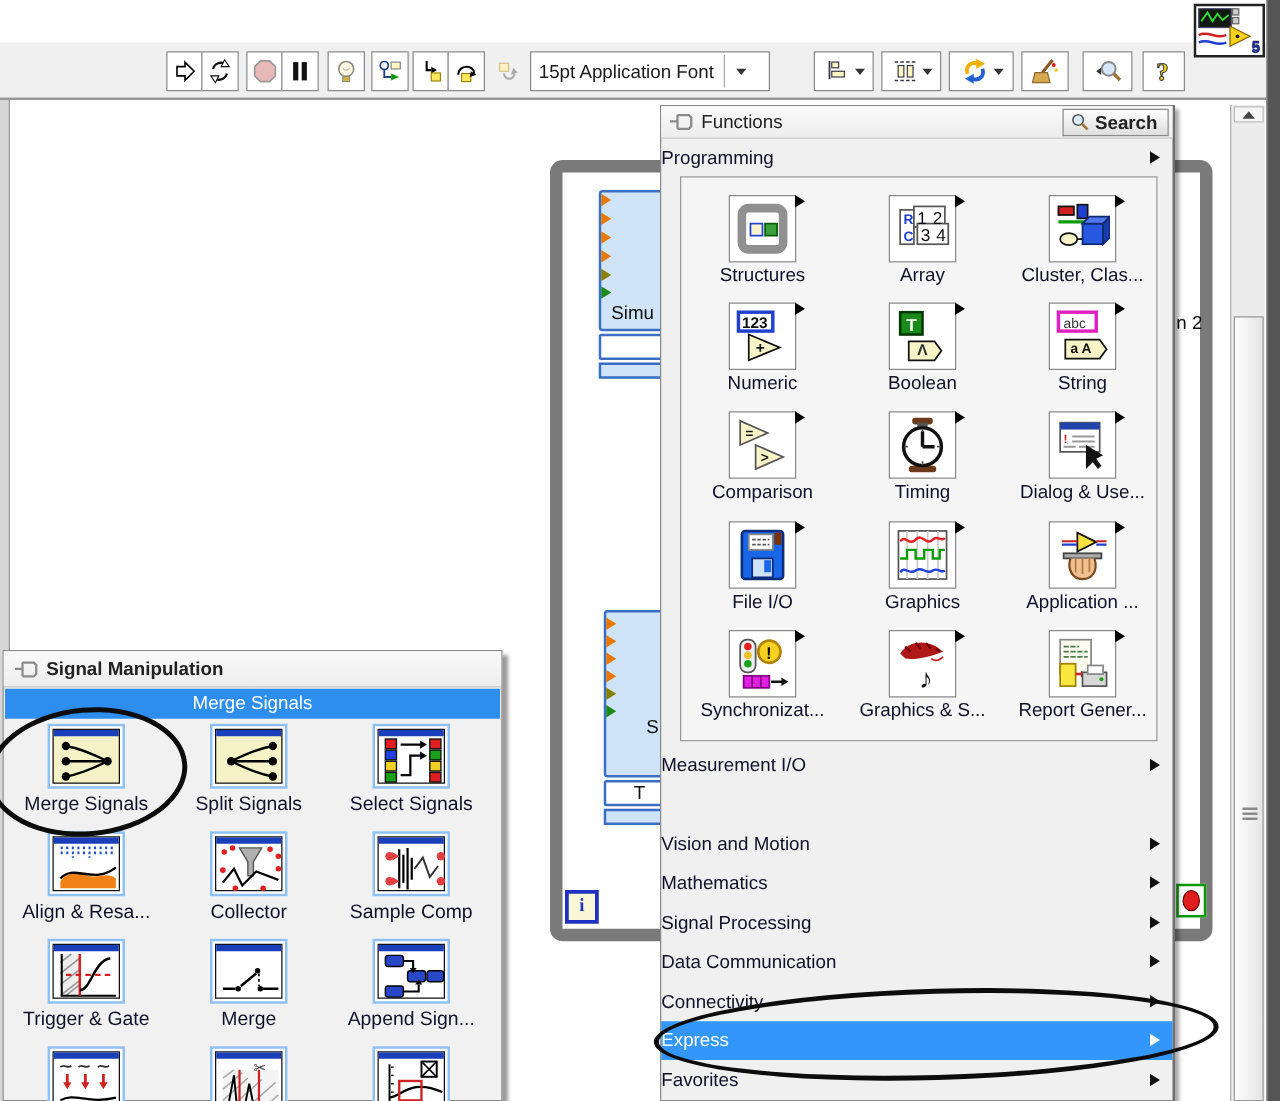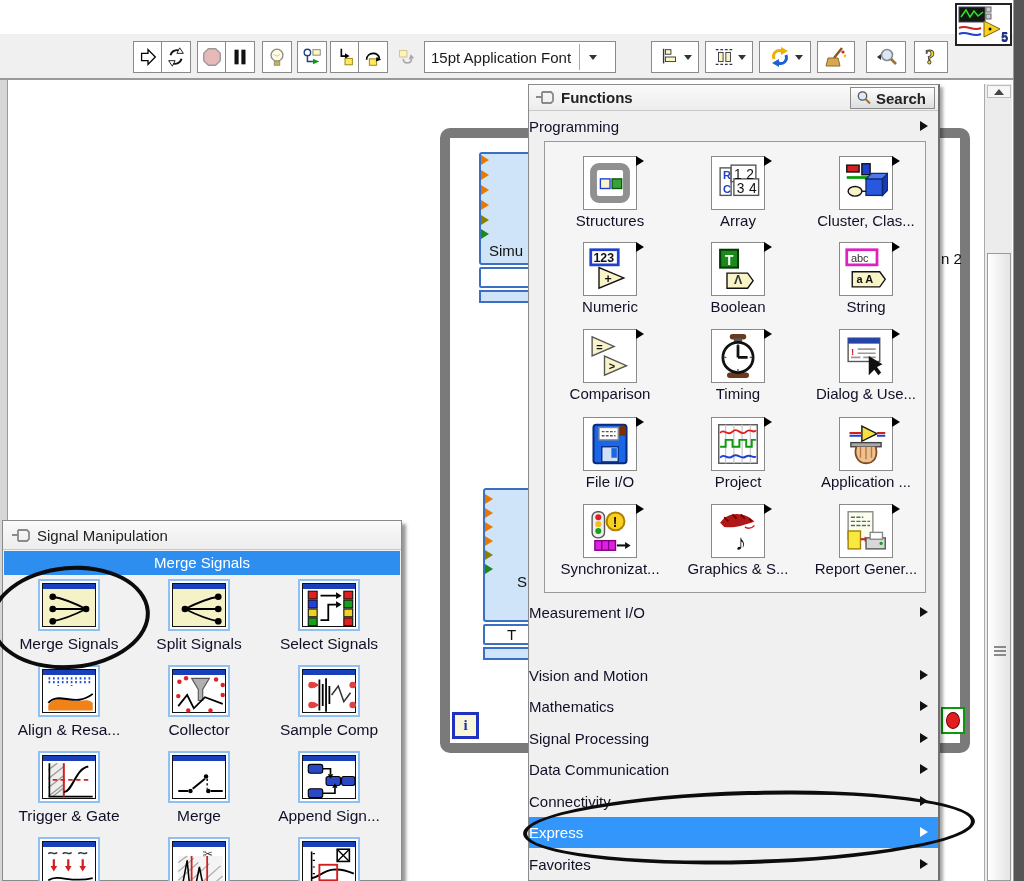--- a/index.html
+++ b/index.html
@@ -58,21 +58,21 @@
   #sb-grip { position:absolute; left:6px; top:392px; width:12px; }
   #sb-grip div { height:2px; background:#8a8a8a; margin-bottom:2px; }
 
   
   #fpal { left:528px; top:84px; width:412px; height:797px; background:#f0f0f0;
     border:1px solid #8a8a8a; border-right:2px solid #707070; z-index:5;
     box-shadow:3px 3px 3px rgba(0,0,0,.35); }
   #fpal-header { position:absolute; left:0; top:0; width:100%; height:26px;
     background:linear-gradient(#fafafa,#ededed); border-bottom:1px solid #c8c8c8;
     display:flex; align-items:center; }
-  #fpal-title { font-size:15px; font-weight:bold; color:#222; margin-left:6px; }
+  #fpal-title { font-size:15px; font-weight:normal; color:#222; margin-left:6px; }
   #fpal-search { position:absolute; right:3px; top:2px; height:22px; padding:0 8px 0 5px;
     background:linear-gradient(#fff,#ddd); border:1px solid #8a8a8a; display:flex;
     align-items:center; font-size:15px; font-weight:bold; color:#222; }
   .prow { position:absolute; left:0; width:100%; height:31px; font-size:15px; color:#101028;
     line-height:31px; padding-left:0; cursor:default; }
   .prow .arr { position:absolute; right:10px; top:10px; width:0; height:0;
     border-top:5.5px solid transparent; border-bottom:5.5px solid transparent;
     border-left:8px solid #111; }
   .prow.hl { background:#3296fa; color:#fff; }
   .prow.hl .arr { border-left-color:#fff; }
@@ -85,21 +85,21 @@
     border-top:5px solid transparent; border-bottom:5px solid transparent;
     border-left:8px solid #000; }
   .flabel { font-size:15px; color:#101028; margin-top:2px; white-space:nowrap; }
 
   
   #spal { left:2px; top:520px; width:400px; height:361px; background:#f1f1f1;
     border:1px solid #8a8a8a; z-index:6; box-shadow:4px 4px 3px rgba(0,0,0,.4); }
   #spal-header { position:absolute; left:0; top:0; width:100%; height:29px;
     background:linear-gradient(#fafafa,#ededed); border-bottom:1px solid #c8c8c8;
     display:flex; align-items:center; }
-  #spal-title { font-size:15px; font-weight:normal; color:#222; margin-left:6px; }
+  #spal-title { font-size:15px; font-weight:bold; color:#222; margin-left:6px; }
   #spal-selbar { position:absolute; left:1px; top:30px; width:396px; height:24px;
     background:#2e8ef0; color:#fff; font-size:15px; text-align:center; line-height:24px; }
   .scell { position:absolute; width:120px; text-align:center; }
   .sic { width:62px; height:52px; margin:0 auto; border:2px solid #8ec1f2; background:#fff;
     padding:2px; }
   .sic-in { width:100%; height:100%; border:1.5px solid #111; background:#fff; position:relative; }
   .sic-in .strip { position:absolute; left:0; top:0; width:100%; height:5px; background:#1a3fbb; }
   .sic-in svg { position:absolute; left:0; top:5px; }
   .slabel { font-size:15.5px; color:#101028; margin-top:4px; white-space:nowrap; }
 
@@ -451,21 +451,21 @@
         <div class="fic">
             <span class="sub"></span>
           <svg width="44" height="44" viewBox="0 0 32 32">
               <rect x="2" y="2" width="28" height="28" fill="#fff" stroke="#555"></rect>
               <path d="M7,2 V30 M13,2 V30 M19,2 V30 M25,2 V30" stroke="#ccc"></path>
               <path d="M3,8 C6,4 8,11 12,7 C16,3 18,11 22,7 C25,4 27,9 29,6" fill="none" stroke="#e02020" stroke-width="1.4"></path>
               <path d="M3,18 H7 V13 H12 V18 H17 V13 H22 V18 H26 V13 H29" fill="none" stroke="#0a9a0a" stroke-width="1.4"></path>
               <path d="M3,26 C6,22 8,28 12,25 C16,22 18,28 22,25 C25,23 27,27 29,25" fill="none" stroke="#2040d0" stroke-width="1.4"></path>
             </svg>
         </div>
-        <div class="flabel">Project</div>
+        <div class="flabel">Graphics</div>
       </div>
       <div class="fcell" style="left:258px;top:275px">
         <div class="fic">
             <span class="sub"></span>
           <svg width="44" height="44" viewBox="0 0 32 32">
               <polygon points="13,3 13,14 24,8.5" fill="#f8e040" stroke="#111"></polygon>
               <path d="M4,8 H13 M24,8 H30" stroke="#d02020" stroke-width="1.3"></path>
               <path d="M4,10 H13 M24,10 H30" stroke="#2040d0" stroke-width="1.3"></path>
               <rect x="5" y="15" width="22" height="3" fill="#aaa" stroke="#444"></rect>
               <path d="M9,18 C7,24 10,30 16,30 C22,30 25,25 23,18" fill="#f0c090" stroke="#7a4a20" stroke-width="1.3"></path>

